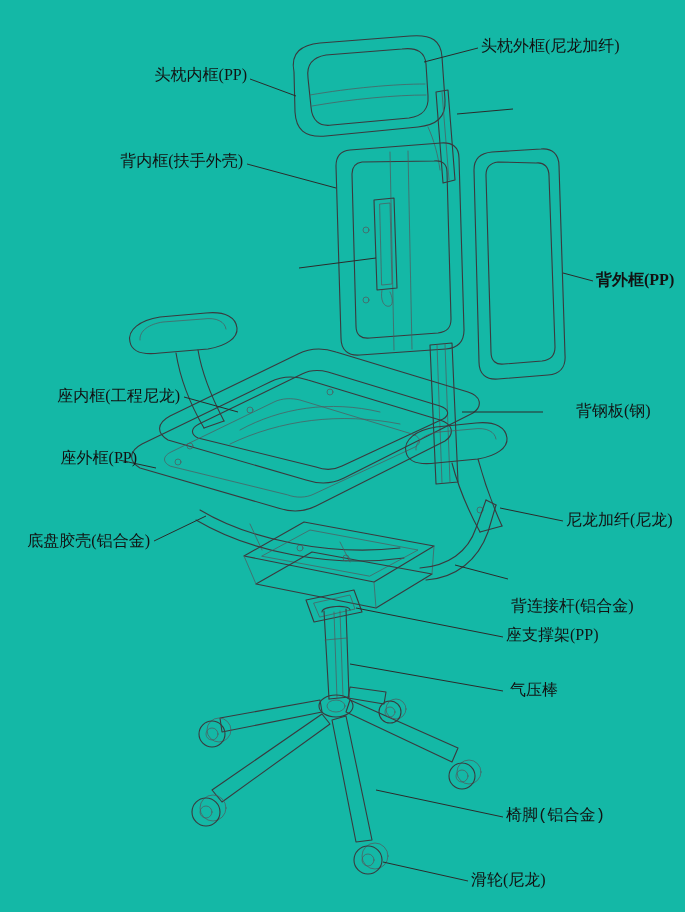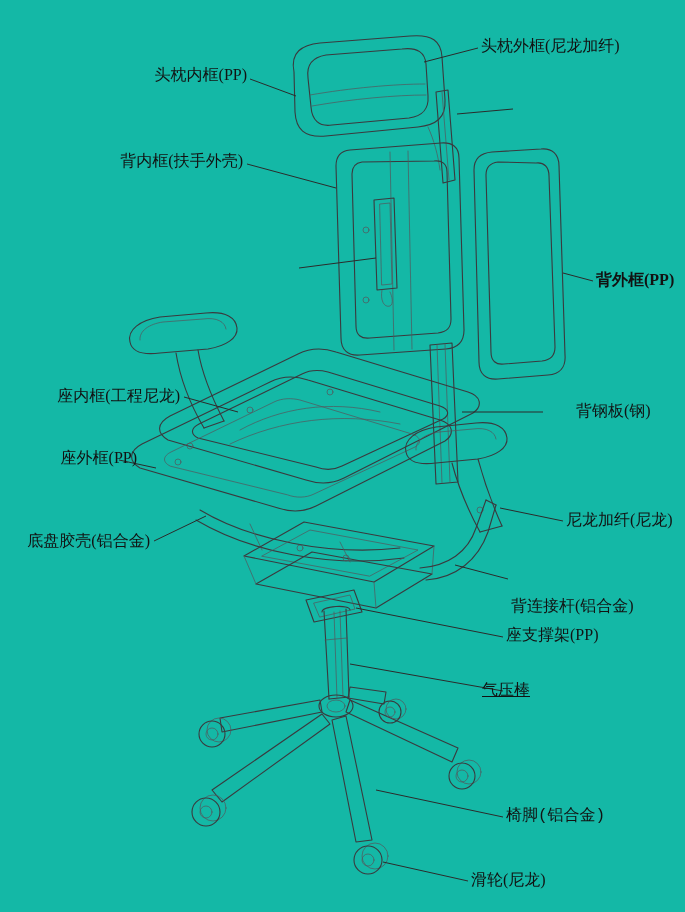--- a/index.html
+++ b/index.html
@@ -204,17 +204,17 @@
   <div class="label side-left" style="right:438px;top:66px;">头枕内框(PP)</div>
   <div class="label side-left" style="right:442px;top:152px;">背内框(扶手外壳)</div>
   <div class="label side-right" style="left:596px;top:271px;font-weight:bold;">背外框(PP)</div>
   <div class="label side-left" style="right:505px;top:387px;">座内框(工程尼龙)</div>
   <div class="label side-right" style="left:576px;top:402px;">背钢板(钢)</div>
   <div class="label side-left" style="right:548px;top:449px;">座外框(PP)</div>
   <div class="label side-right" style="left:566px;top:511px;">尼龙加纤(尼龙)</div>
   <div class="label side-left" style="right:535px;top:532px;">底盘胶壳(铝合金)</div>
   <div class="label side-right" style="left:511px;top:569px;margin-top:28px;">背连接杆(铝合金)</div>
   <div class="label side-right" style="left:506px;top:626px;">座支撑架(PP)</div>
-  <div class="label side-right" style="left:482px;top:681px;text-decoration:underline;">气压棒</div>
+  <div class="label side-right" style="left:510px;top:681px;">气压棒</div>
   <div class="label side-right" style="left:506px;top:807px;font-family:Liberation Mono, monospace;">椅脚(铝合金)</div>
   <div class="label side-right" style="left:471px;top:871px;">滑轮(尼龙)</div>
 
 </div>
 
 </body></html>

